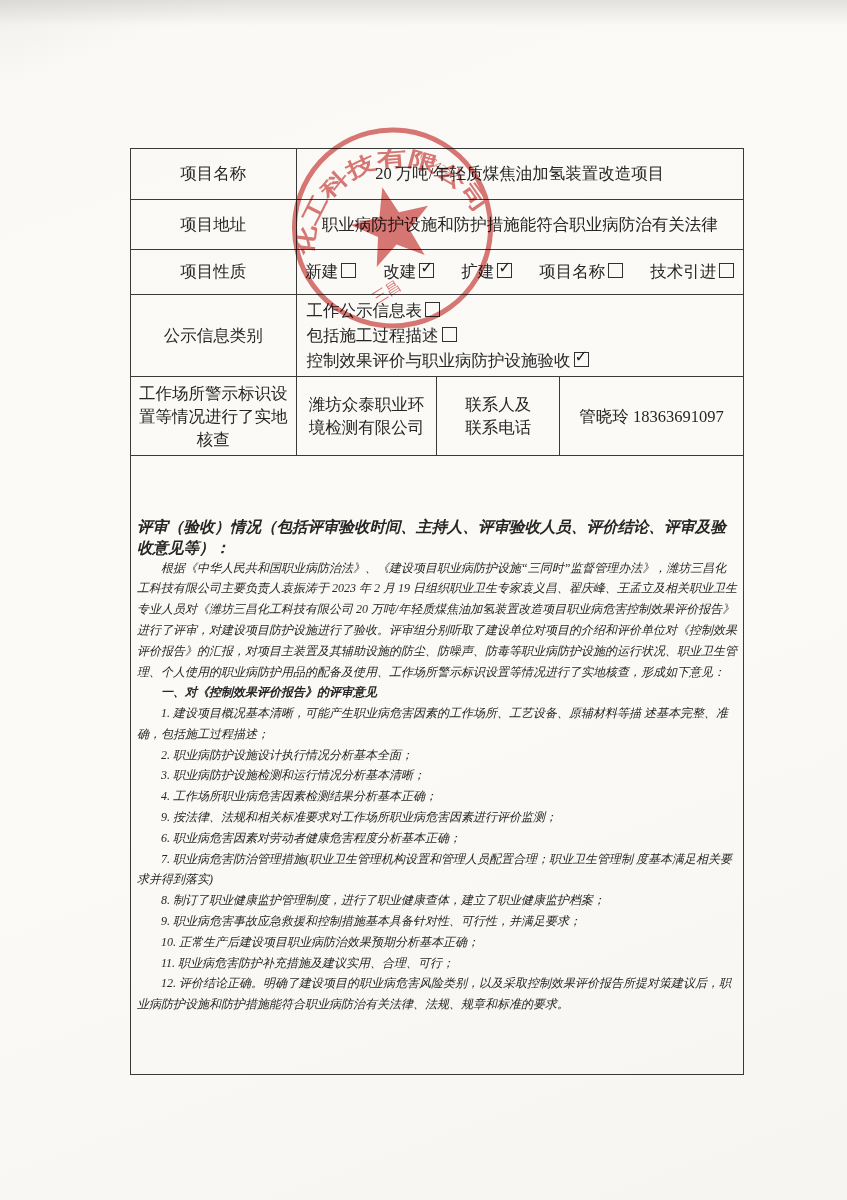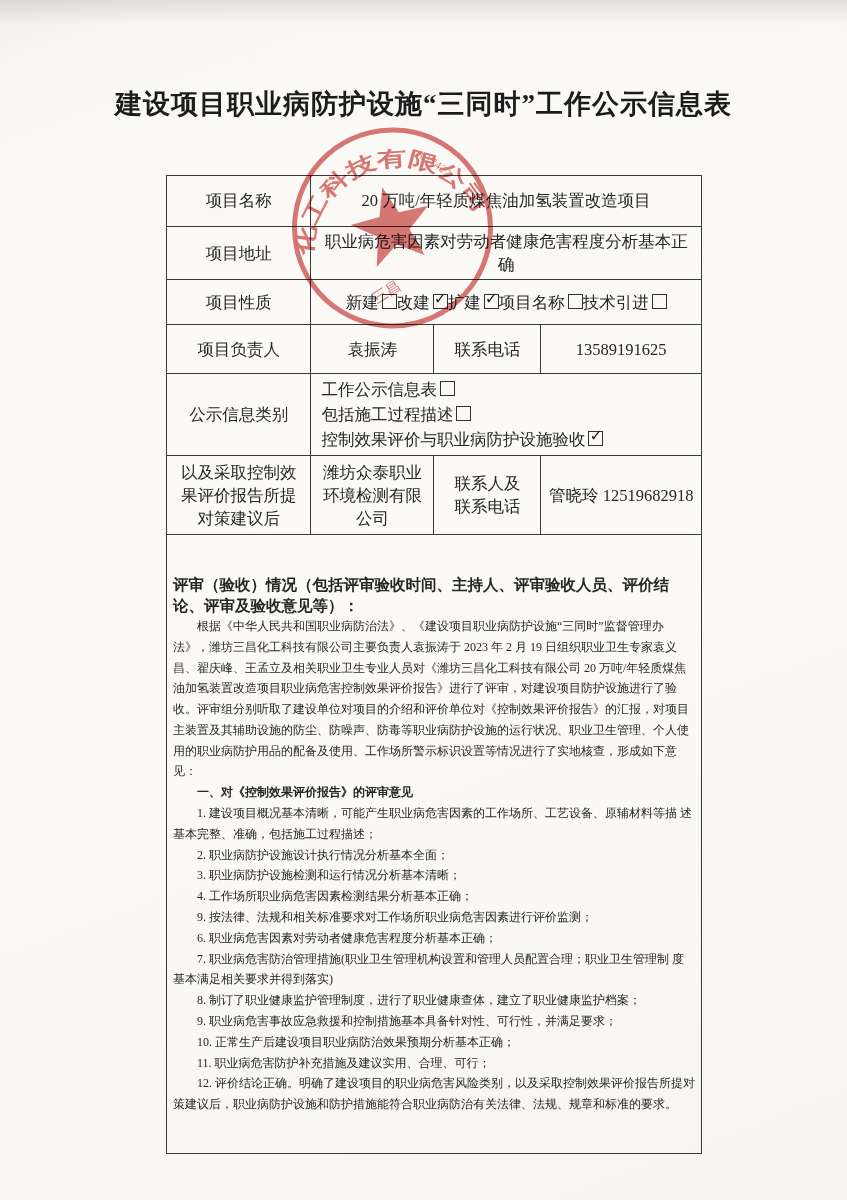--- a/index.html
+++ b/index.html
@@ -16,67 +16,66 @@
     content:"";position:absolute;left:0;top:0;width:100%;height:26px;
     background:linear-gradient(180deg,rgba(140,140,135,.22),rgba(140,140,135,0));
   }
   .doc-title{
     margin:0;padding:86px 0 0;
     text-align:center;
     font-size:27px;font-weight:bold;letter-spacing:1px;
     color:#1c1c1c;
   }
   table.form{
-    position:absolute;left:130px;top:175px;
-    width:536px;border-collapse:collapse;table-layout:fixed;margin-left:36px;
+    position:absolute;left:130px;top:148px;
+    width:614px;border-collapse:collapse;table-layout:fixed;
   }
   table.form td{
     border:1px solid #3a3a3a;
     font-size:16.5px;line-height:1.4;
     padding:3px 6px;vertical-align:middle;
     word-break:break-all;
   }
   td.lbl{text-align:center;}
   td.ctr{text-align:center;}
   tr.r1 td{height:44px;} tr.r2 td{height:43px;} tr.r3 td{height:38px;}
   tr.r4 td{height:42px;} tr.r5 td{height:72px;} tr.r6 td{height:72px;}
-  .optrow{display:flex;justify-content:center;flex-wrap:nowrap;}
+  .optrow{display:flex;justify-content:center;gap:27px;flex-wrap:nowrap;}
   .opt{white-space:nowrap;}
   .opt-block{display:block;white-space:nowrap;padding:1px 0 1px 4px;}
   .cb{
     display:inline-block;width:13px;height:13px;
     border:1.6px solid #303030;margin-left:3px;vertical-align:-1px;
     position:relative;
   }
   .cb.checked::after{
     content:"\2713";
     position:absolute;left:0px;top:-7px;
     font-family:"DejaVu Sans",sans-serif;
     font-size:16px;font-weight:bold;color:#222;
   }
-  td.review{vertical-align:top;height:612px;padding:5px 10px 6px;}
+  td.review{vertical-align:top;height:612px;padding:5px 10px 6px;font-style:italic;}
   .review-head{font-weight:bold;font-size:15.5px;line-height:21px;margin:0;}
   .rp{margin:0;text-indent:2em;font-size:12px;line-height:20.8px;}
   .rp.bold{font-weight:bold;}
   
   .stamp{
     position:absolute;left:282px;top:116px;width:220px;height:220px;
     color:#cf4a47;opacity:.74;
     transform:rotate(-14deg);
     mix-blend-mode:multiply;
     pointer-events:none;z-index:5;
   }
   .stamp svg{width:100%;height:100%;}
 </style>
 </head>
 <body>
 
 <div class="page">
 
-  <h1 class="doc-title">建设项目职业病防护设施“三同时”工作公示信息表</h1>
 
   <div class="stamp">
     <svg viewBox="0 0 220 220">
       <defs>
         <path id="arc-top" d="M 26,118 A 86,86 0 0 1 194,118"></path>
         <path id="arc-serial" d="M 112,38 A 74,74 0 0 1 184,112"></path>
       </defs>
       <circle cx="110" cy="112" r="98" fill="none" stroke="currentColor" stroke-width="5"></circle>
       <polygon fill="currentColor" points="110,70 120,98.2 149.9,99 126.2,117.3 134.7,146 110,129 85.3,146 93.8,117.3 70.1,99 100,98.2"></polygon>
       <text font-size="21" font-weight="bold" fill="currentColor">
@@ -98,60 +97,54 @@
       </colgroup>
 
     <tbody>
         <tr class="r1">
       <td class="lbl">项目名称</td>
       <td class="ctr" colspan="3">20 万吨/年轻质煤焦油加氢装置改造项目</td>
     </tr>
 
     <tr class="r2">
       <td class="lbl">项目地址</td>
-      <td class="ctr" colspan="3">职业病危害因素对劳动者健康危害程度分析基本正确</td>
+      <td class="ctr" colspan="3">职业病防护设施和防护措施能符合职业病防治有关法律</td>
     </tr>
 
     <tr class="r3">
       <td class="lbl">项目性质</td>
       <td colspan="3">
         <div class="optrow">
               <span class="opt"><span>新建</span><span class="cb"></span></span>
               <span class="opt"><span>改建</span><span class="cb checked"></span></span>
               <span class="opt"><span>扩建</span><span class="cb checked"></span></span>
               <span class="opt"><span>项目名称</span><span class="cb"></span></span>
               <span class="opt"><span>技术引进</span><span class="cb"></span></span>
             </div>
       </td>
     </tr>
 
-    <tr class="r4">
-      <td class="lbl">项目负责人</td>
-      <td class="ctr">袁振涛</td>
-      <td class="ctr">联系电话</td>
-      <td class="ctr">13589191625</td>
-    </tr>
 
     <tr class="r5">
       <td class="lbl">公示信息类别</td>
       <td colspan="3">
             <span class="opt opt-block"><span>工作公示信息表</span><span class="cb"></span></span>
             <span class="opt opt-block"><span>包括施工过程描述</span><span class="cb"></span></span>
             <span class="opt opt-block"><span>控制效果评价与职业病防护设施验收</span><span class="cb checked"></span></span>
           </td>
     </tr>
 
     <tr class="r6">
-      <td class="lbl">以及采取控制效果评价报告所提对策建议后</td>
+      <td class="lbl">工作场所警示标识设置等情况进行了实地核查</td>
       <td class="ctr">潍坊众泰职业环境检测有限公司</td>
       <td class="ctr">
         <span>联系人及</span><br>
         <span>联系电话</span>
       </td>
-      <td class="ctr">管晓玲 12519682918</td>
+      <td class="ctr">管晓玲 18363691097</td>
     </tr>
 
     <tr>
       <td class="review" colspan="4">
         <p class="review-head">评审（验收）情况（包括评审验收时间、主持人、评审验收人员、评价结论、评审及验收意见等）：</p>
         <div>
               <p class="rp">根据《中华人民共和国职业病防治法》、《建设项目职业病防护设施“三同时”监督管理办法》，潍坊三昌化工科技有限公司主要负责人袁振涛于 2023 年 2 月 19 日组织职业卫生专家袁义昌、翟庆峰、王孟立及相关职业卫生专业人员对《潍坊三昌化工科技有限公司 20 万吨/年轻质煤焦油加氢装置改造项目职业病危害控制效果评价报告》进行了评审，对建设项目防护设施进行了验收。评审组分别听取了建设单位对项目的介绍和评价单位对《控制效果评价报告》的汇报，对项目主装置及其辅助设施的防尘、防噪声、防毒等职业病防护设施的运行状况、职业卫生管理、个人使用的职业病防护用品的配备及使用、工作场所警示标识设置等情况进行了实地核查，形成如下意见：</p>
               <p class="rp bold">一、对《控制效果评价报告》的评审意见</p>
               <p class="rp">1. 建设项目概况基本清晰，可能产生职业病危害因素的工作场所、工艺设备、原辅材料等描 述基本完整、准确，包括施工过程描述；</p>
               <p class="rp">2. 职业病防护设施设计执行情况分析基本全面；</p>

